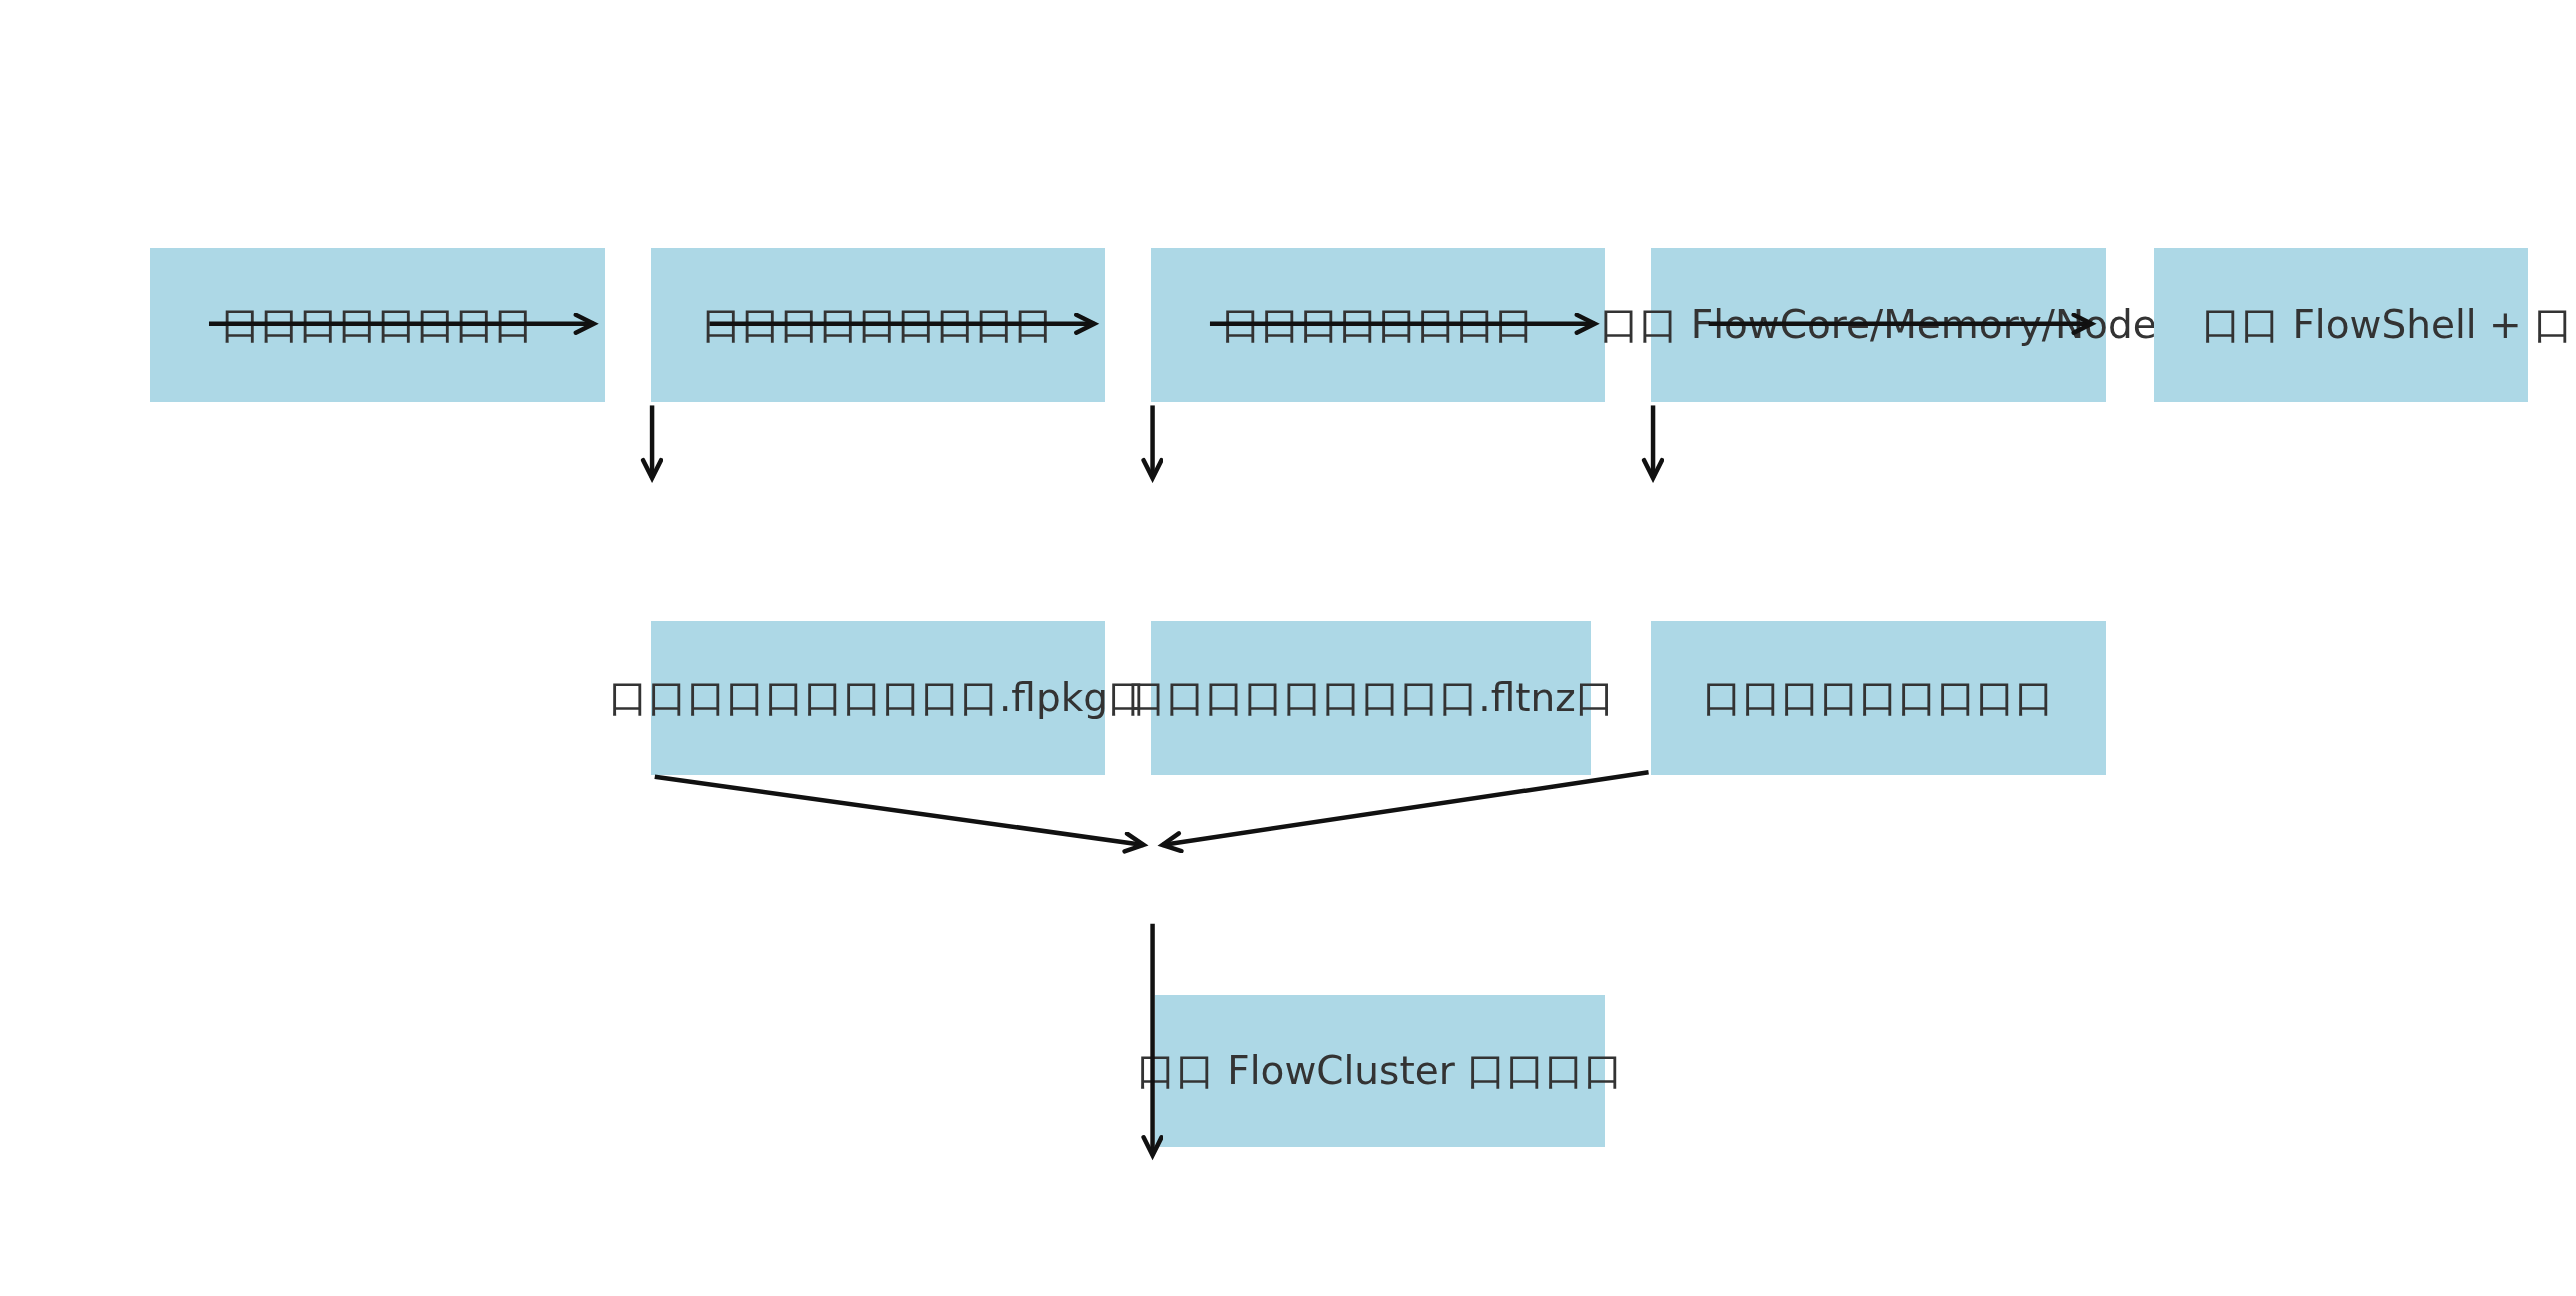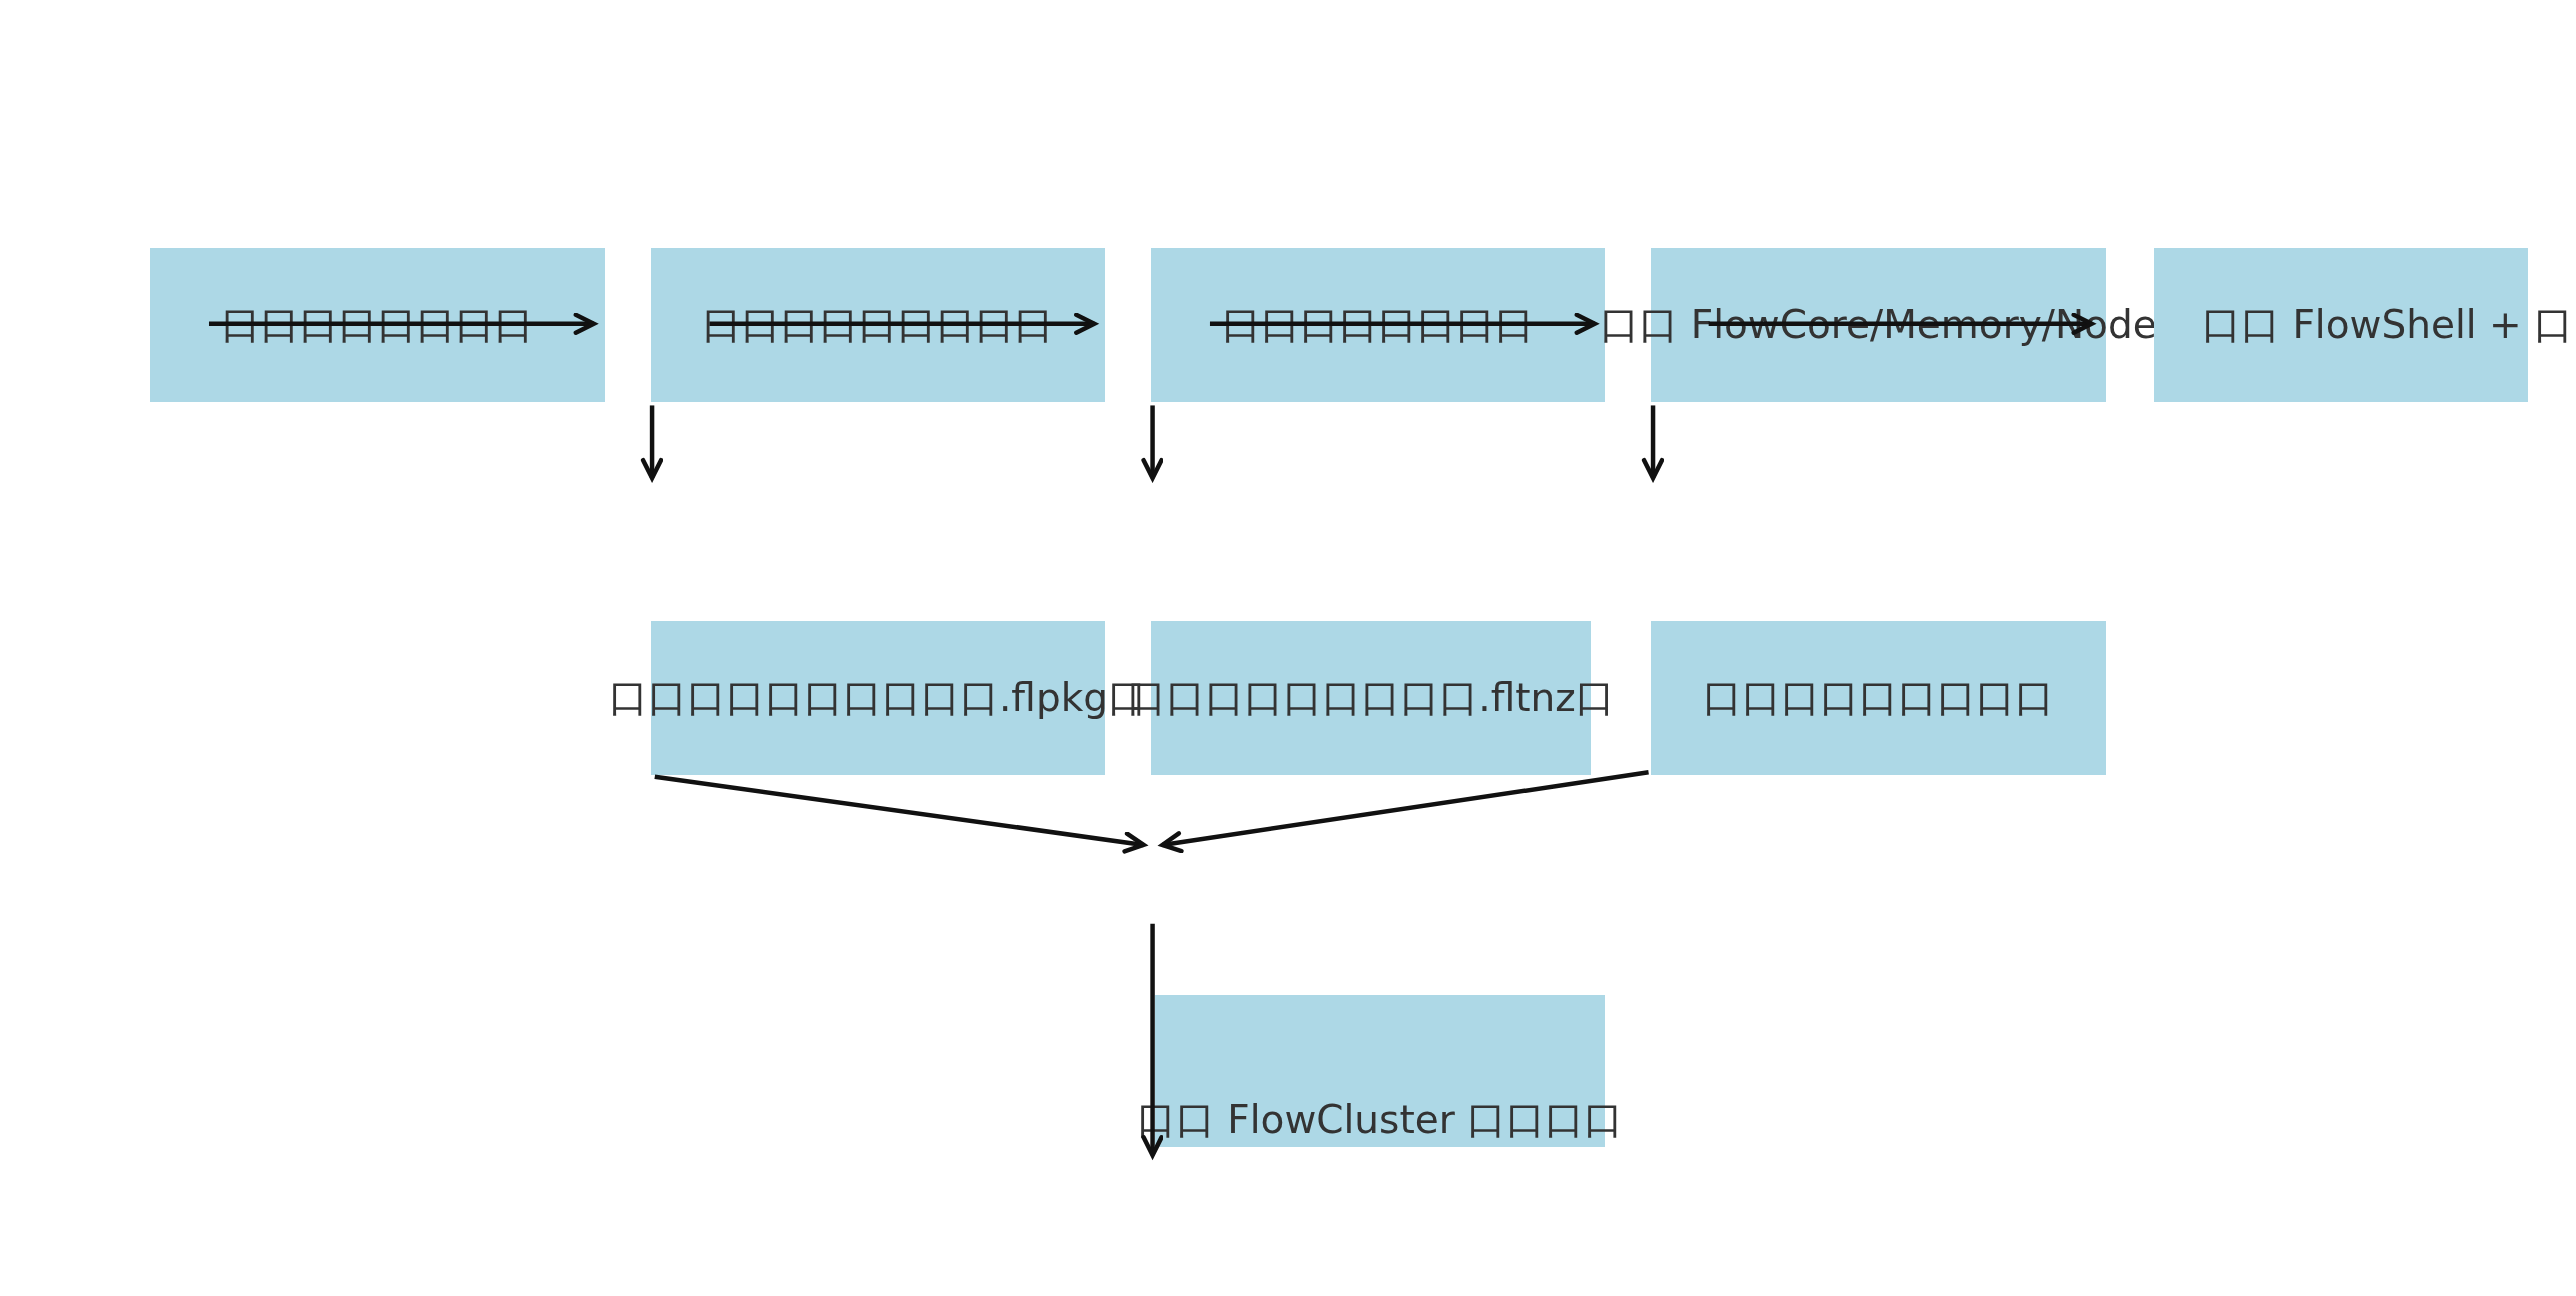--- a/index.html
+++ b/index.html
@@ -29,21 +29,21 @@
   .b2 { left: 651px;  top: 248px; width: 454px; height: 154px; }
   .b3 { left: 1151px; top: 248px; width: 454px; height: 154px; }
   .b4 { left: 1651px; top: 248px; width: 455px; height: 154px; }
   .b5 { left: 2154px; top: 248px; width: 374px; height: 154px;
         justify-content: flex-start; padding-left: 48px; box-sizing: border-box; }
   
   .a1 { left: 651px;  top: 621px; width: 454px; height: 154px; }
   .a2 { left: 1151px; top: 621px; width: 440px; height: 154px; }
   .a3 { left: 1651px; top: 621px; width: 455px; height: 154px; }
   
-  .res { left: 1155px; top: 995px; width: 450px; height: 152px; align-items: flex-end; }
+  .res { left: 1155px; top: 995px; width: 450px; height: 152px; }
 
   .arrows {
     position: absolute;
     left: 0; top: 0;
     width: 2576px; height: 1297px;
     pointer-events: none;
   }
   .arrows path, .arrows line {
     stroke: #111111;
     stroke-width: 5;

